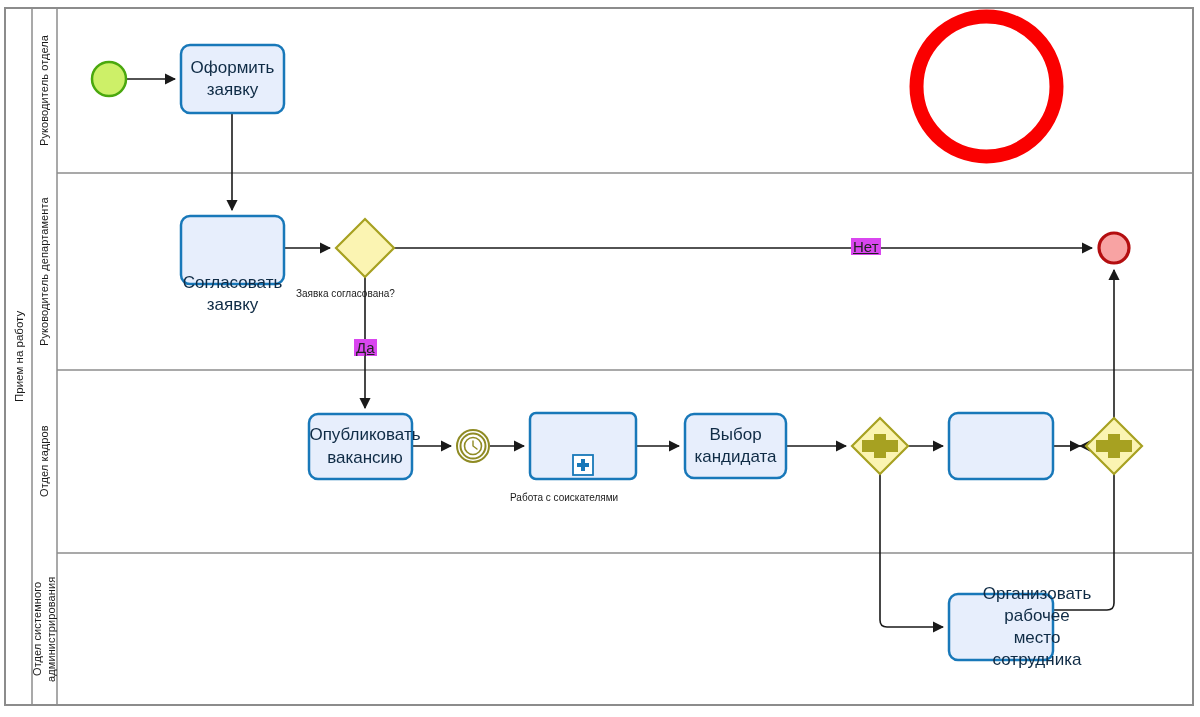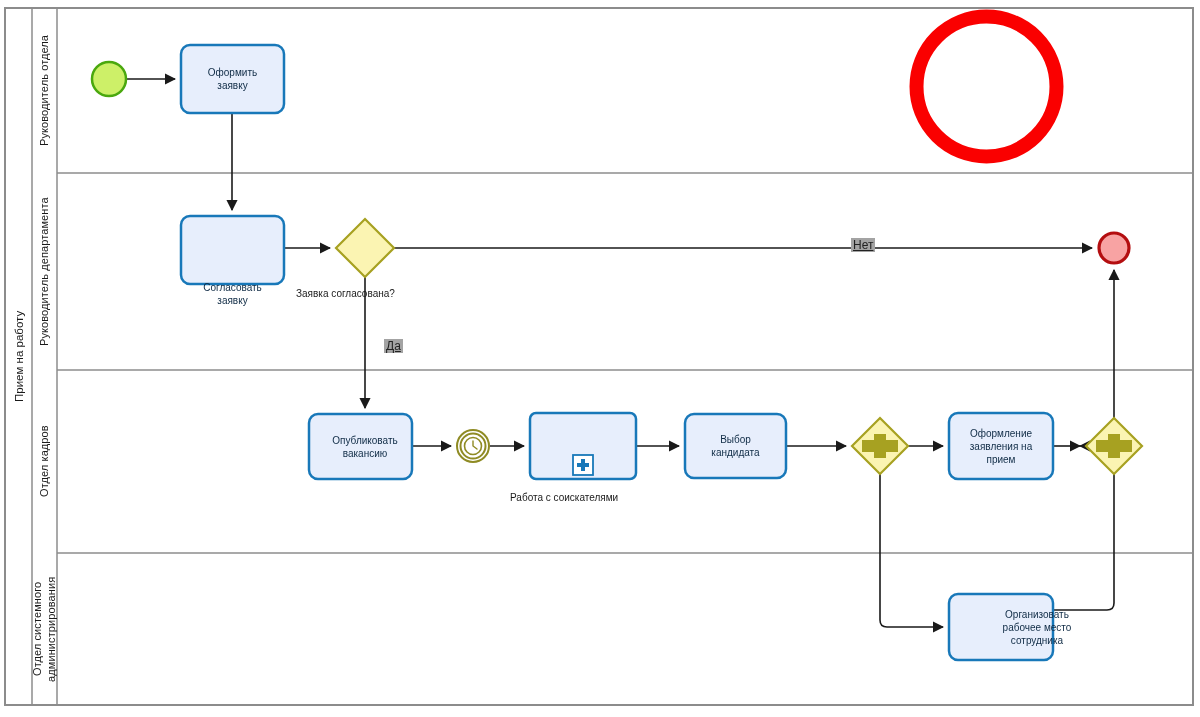--- a/index.html
+++ b/index.html
@@ -17,28 +17,28 @@
   .pool-label{
     position:absolute;
     display:flex;align-items:center;justify-content:center;
     writing-mode:vertical-rl;transform:rotate(180deg);
     font-size:11.5px;color:#1a1a1a;text-align:center;
   }
   .node-text{
     position:absolute;
     display:flex;align-items:center;justify-content:center;
     text-align:center;line-height:1.3;
-    font-size:10px;color:#0f2b45;
+    font-size:17px;color:#0f2b45;
     white-space:pre-line;pointer-events:none;
   }
   .flow-label{
     position:absolute;
-    font-size:12px;color:#222;
+    font-size:15px;color:#222;
     white-space:nowrap;
-    background:#a3a3a3;padding:0 2px;text-decoration:underline;
+    background:#d946ef;padding:0 2px;text-decoration:underline;
   }
   .ext-label{
     position:absolute;
     font-size:10px;color:#1a1a1a;
     white-space:nowrap;text-align:left;
   }
 </style>
 </head>
 <body>
 
@@ -147,27 +147,24 @@
 администрирования</div>
 
   <div class="node-text" style="left:181px;top:45px;width:103px;height:68px;">Оформить
 заявку</div>
   <div class="node-text" style="left:181px;top:216px;width:103px;height:68px;margin-top:44px;">Согласовать
 заявку</div>
   <div class="node-text" style="left:309px;top:414px;width:112px;height:65px;">Опубликовать
 вакансию</div>
   <div class="node-text" style="left:685px;top:414px;width:101px;height:64px;">Выбор
 кандидата</div>
-  <div class="node-text" style="left:949px;top:413px;width:104px;height:66px;">Оформление
-заявления на
-прием</div>
   <div class="node-text" style="left:949px;top:594px;width:104px;height:66px;padding-left:36px;">Организовать
 рабочее место
 сотрудника</div>
 
   <div class="ext-label" style="left:510px;top:492px;width:146px;">Работа с соискателями</div>
 
   <div class="ext-label" style="left:296px;top:288px;width:140px;">Заявка согласована?</div>
 
-  <div class="flow-label" style="left:384px;top:339px;">Да</div>
+  <div class="flow-label" style="left:354px;top:339px;">Да</div>
   <div class="flow-label" style="left:851px;top:238px;">Нет</div>
 
 </div>
 
 </body></html>

